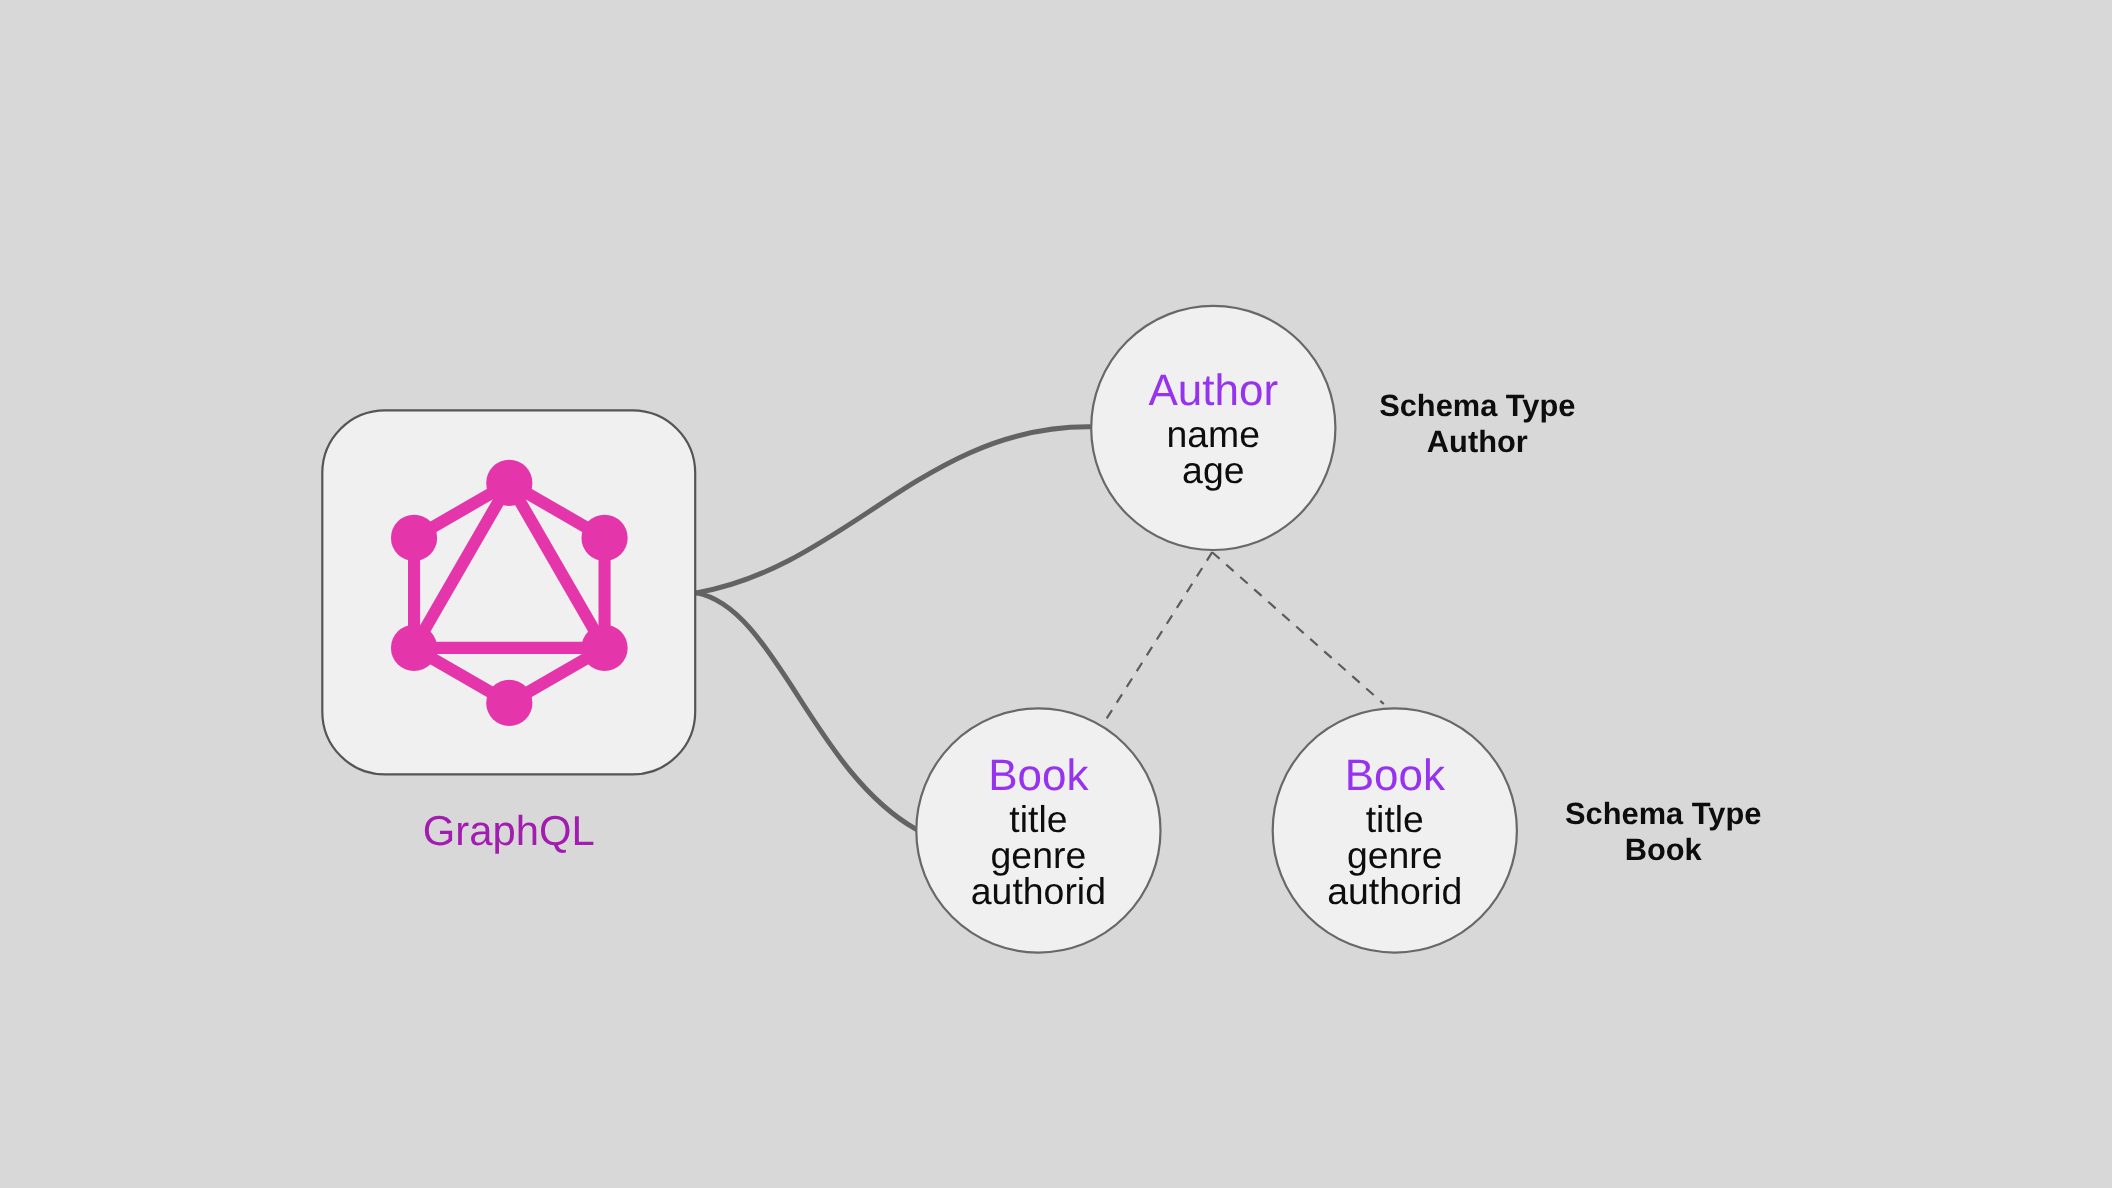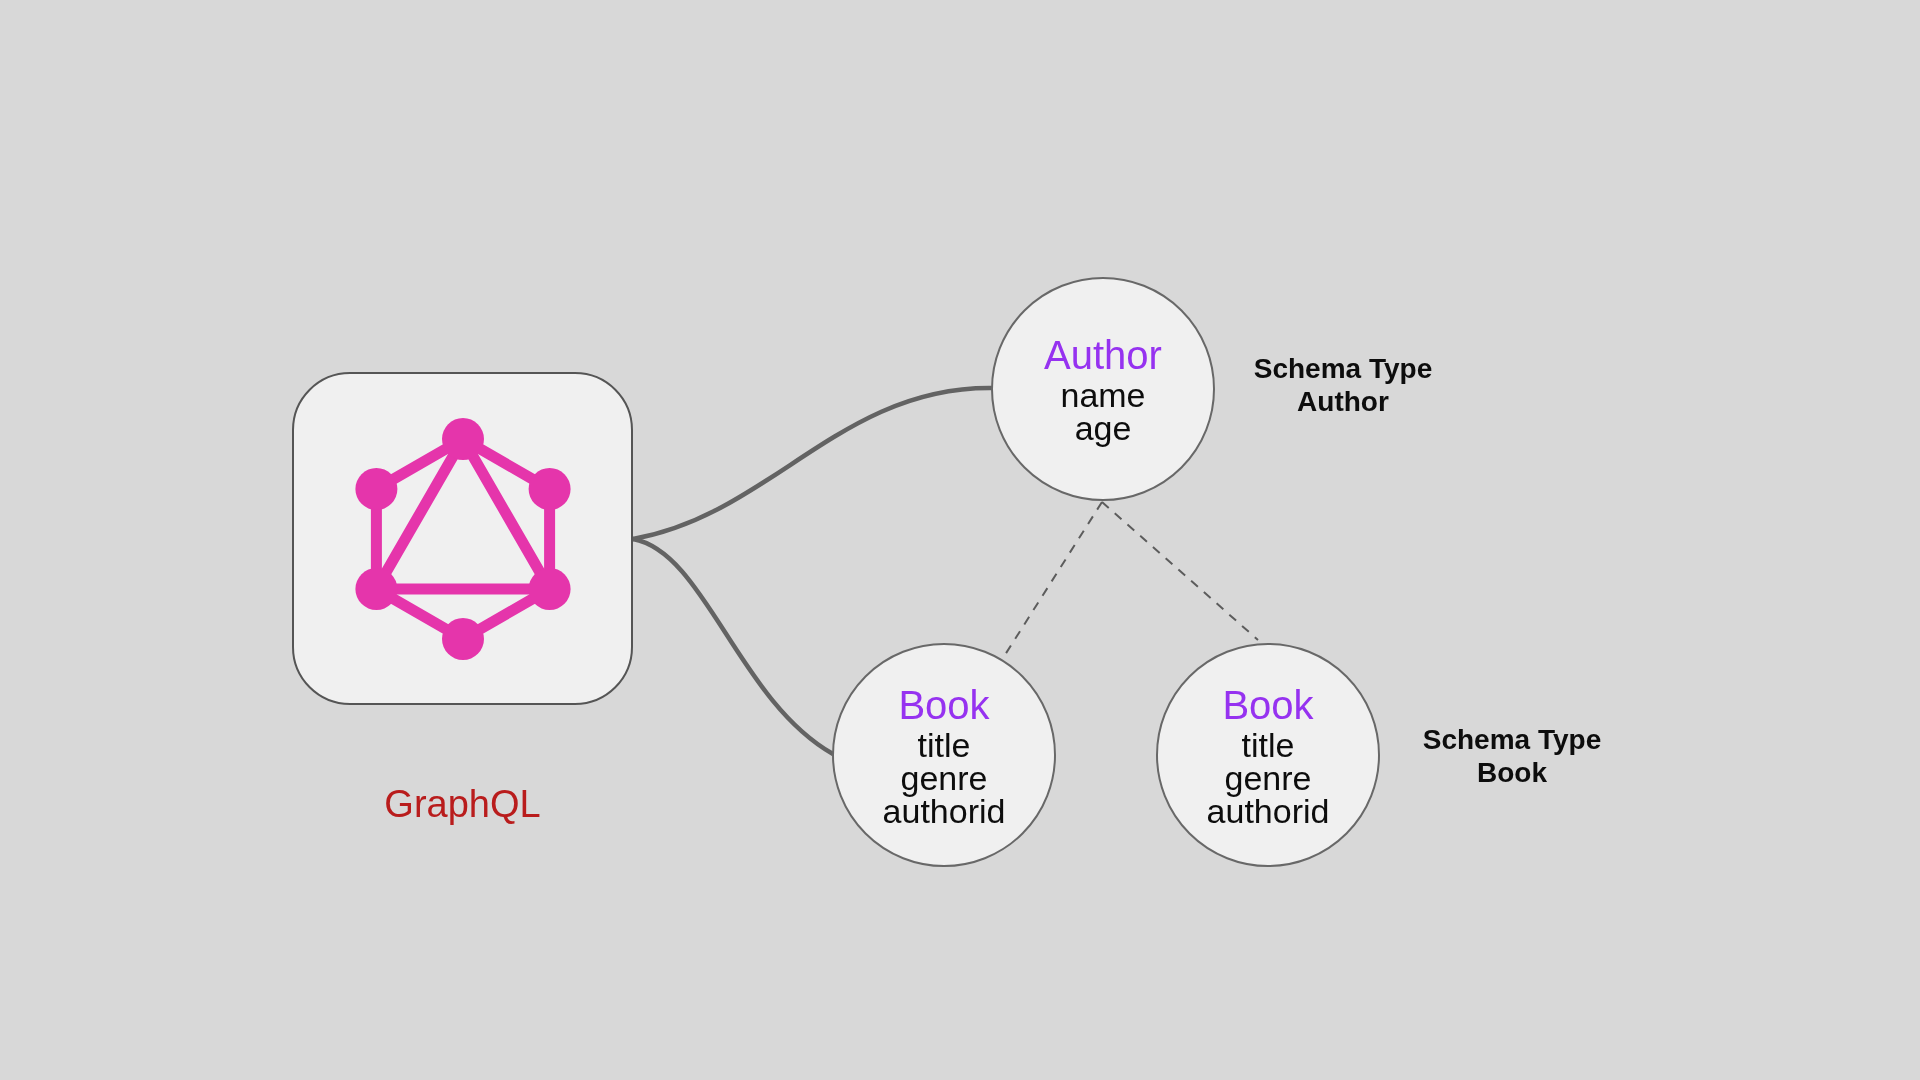--- a/index.html
+++ b/index.html
@@ -14,21 +14,21 @@
   .connector-layer{position:absolute;left:0;top:0;z-index:1;}
 
   .gq-box{
     position:absolute;left:292px;top:372px;width:341px;height:333px;
     background:#f0f0f0;border:2.5px solid #555;border-radius:58px;
     box-sizing:border-box;z-index:2;
     display:flex;align-items:center;justify-content:center;
   }
   .gq-label{
     position:absolute;left:292px;top:735px;width:341px;
-    text-align:center;font-size:38px;color:#b91c1c;z-index:2;margin-top:48px;
+    text-align:center;font-size:38px;color:#a21caf;z-index:2;
   }
 
   .node{
     position:absolute;width:224px;height:224px;border-radius:50%;
     background:#f0f0f0;border:2px solid #686868;box-sizing:border-box;
     display:flex;flex-direction:column;align-items:center;justify-content:center;
     text-align:center;z-index:2;
   }
   .node-author{left:991px;top:277px;}
   .node-book1{left:832px;top:643px;}

